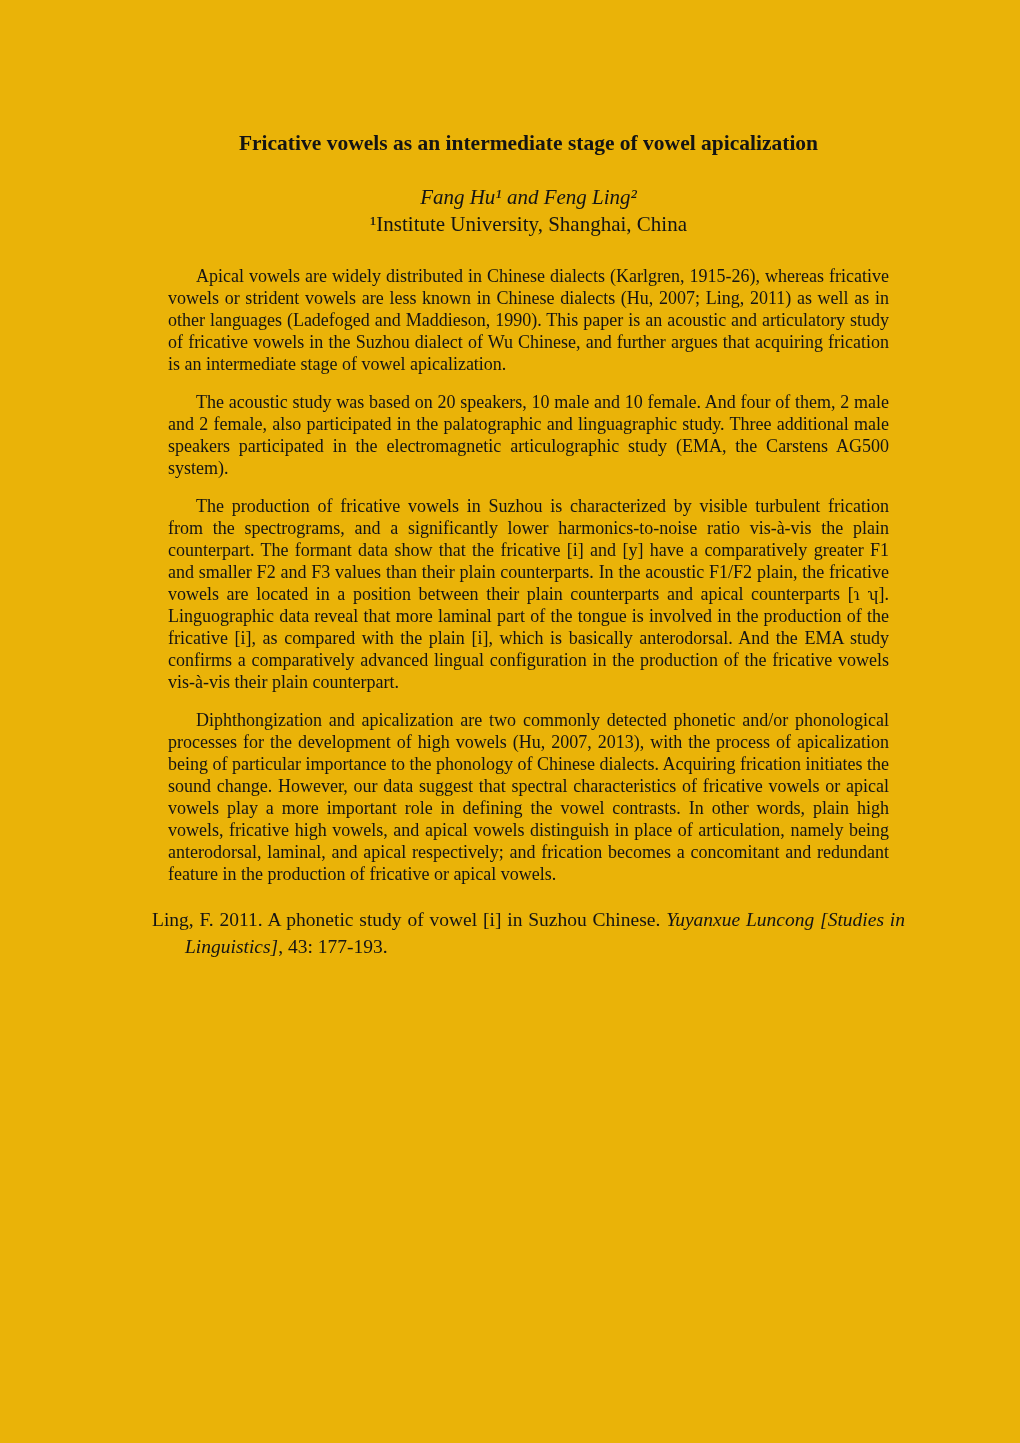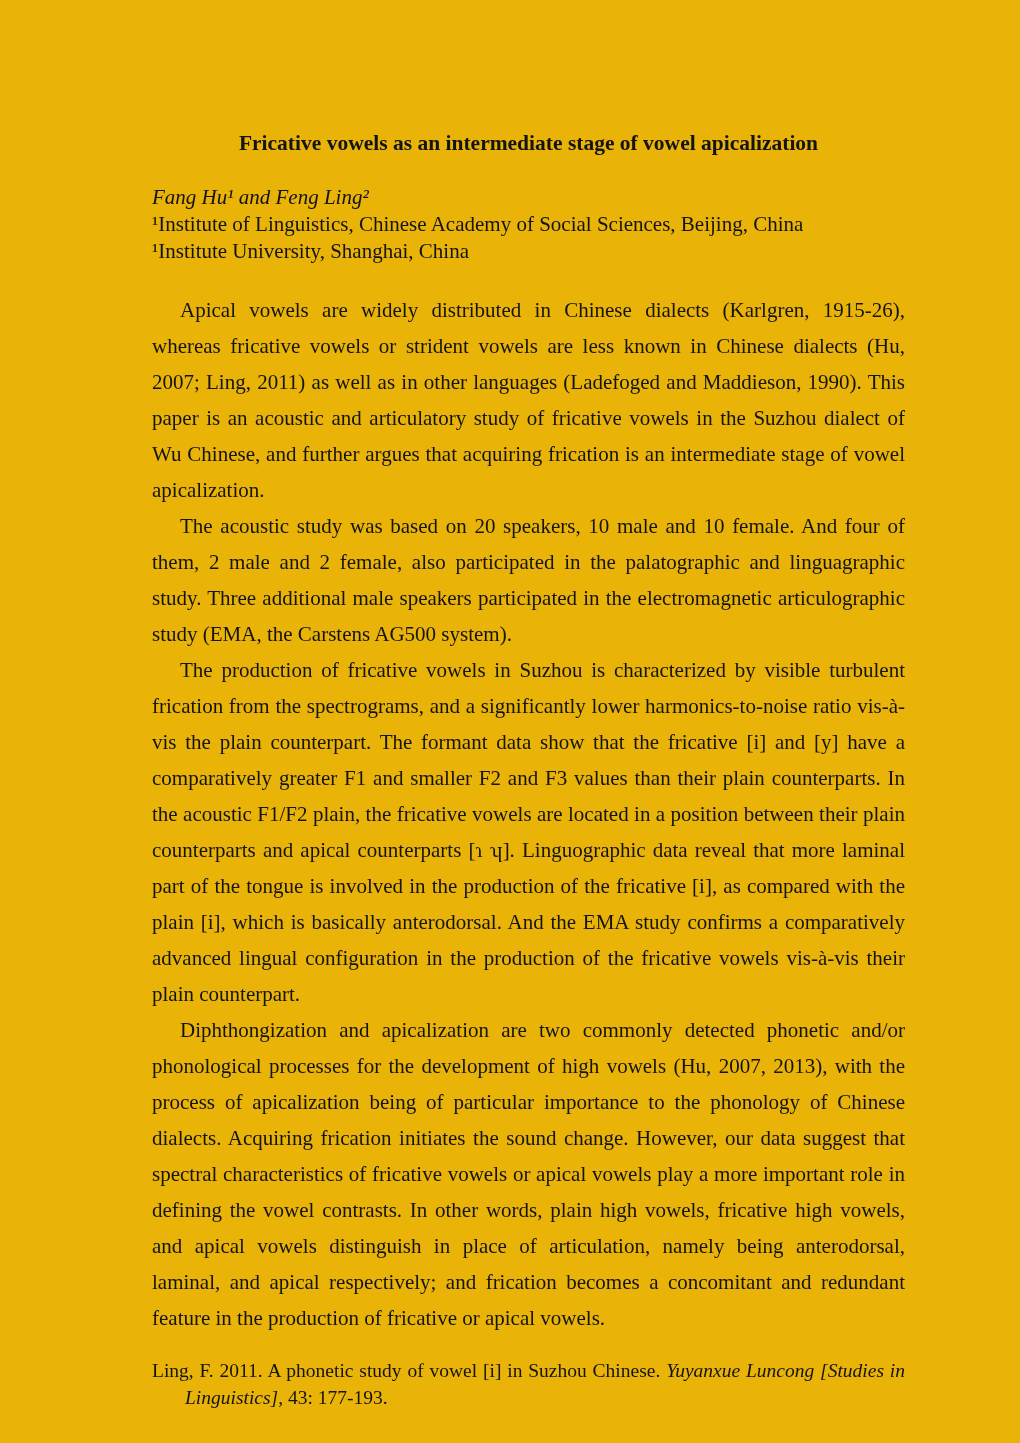--- a/index.html
+++ b/index.html
@@ -26,32 +26,32 @@
     margin: 0;
     font-size: 21.5px;
     line-height: 27px;
     font-weight: bold;
     text-align: center;
   }
   .header-block {
     margin-top: 27px;
     font-size: 21px;
     line-height: 27px;
-    text-align: left;
+    text-align: center;
   }
   .authors-line {
     font-style: italic;
   }
   .abstract-body {
     margin-top: 27px;
   }
   .abstract-body p {
-    margin: 0;
-    font-size: 21px;
-    line-height: 36px;
+    margin: 16px;
+    font-size: 18px;
+    line-height: 22px;
     text-align: justify;
     text-indent: 28px;
   }
   .references {
     margin-top: 21px;
   }
   .references p {
     margin: 0;
     font-size: 19.5px;
     line-height: 27px;
@@ -66,21 +66,20 @@
 </head>
 <body>
 
 <div class="page">
   <div class="content">
 
     <h1 class="doc-title">Fricative vowels as an intermediate stage of vowel apicalization</h1>
 
     <div class="header-block">
       <div class="authors-line">Fang Hu¹ and Feng Ling²</div>
-      <div>¹Institute of Linguistics, Chinese Academy of Social Sciences, Beijing, China</div>
       <div>¹Institute University, Shanghai, China</div>
     </div>
 
     <div class="abstract-body">
       <p>Apical vowels are widely distributed in Chinese dialects (Karlgren, 1915-26), whereas fricative vowels or strident vowels are less known in Chinese dialects (Hu, 2007; Ling, 2011) as well as in other languages (Ladefoged and Maddieson, 1990). This paper is an acoustic and articulatory study of fricative vowels in the Suzhou dialect of Wu Chinese, and further argues that acquiring frication is an intermediate stage of vowel apicalization.</p>
       <p>The acoustic study was based on 20 speakers, 10 male and 10 female. And four of them, 2 male and 2 female, also participated in the palatographic and linguagraphic study. Three additional male speakers participated in the electromagnetic articulographic study (EMA, the Carstens AG500 system).</p>
       <p>The production of fricative vowels in Suzhou is characterized by visible turbulent frication from the spectrograms, and a significantly lower harmonics-to-noise ratio vis-à-vis the plain counterpart. The formant data show that the fricative [i] and [y] have a comparatively greater F1 and smaller F2 and F3 values than their plain counterparts. In the acoustic F1/F2 plain, the fricative vowels are located in a position between their plain counterparts and apical counterparts [ɿ ʮ]. Linguographic data reveal that more laminal part of the tongue is involved in the production of the fricative [i], as compared with the plain [i], which is basically anterodorsal. And the EMA study confirms a comparatively advanced lingual configuration in the production of the fricative vowels vis-à-vis their plain counterpart.</p>
       <p>Diphthongization and apicalization are two commonly detected phonetic and/or phonological processes for the development of high vowels (Hu, 2007, 2013), with the process of apicalization being of particular importance to the phonology of Chinese dialects. Acquiring frication initiates the sound change. However, our data suggest that spectral characteristics of fricative vowels or apical vowels play a more important role in defining the vowel contrasts. In other words, plain high vowels, fricative high vowels, and apical vowels distinguish in place of articulation, namely being anterodorsal, laminal, and apical respectively; and frication becomes a concomitant and redundant feature in the production of fricative or apical vowels.</p>
     </div>
 

